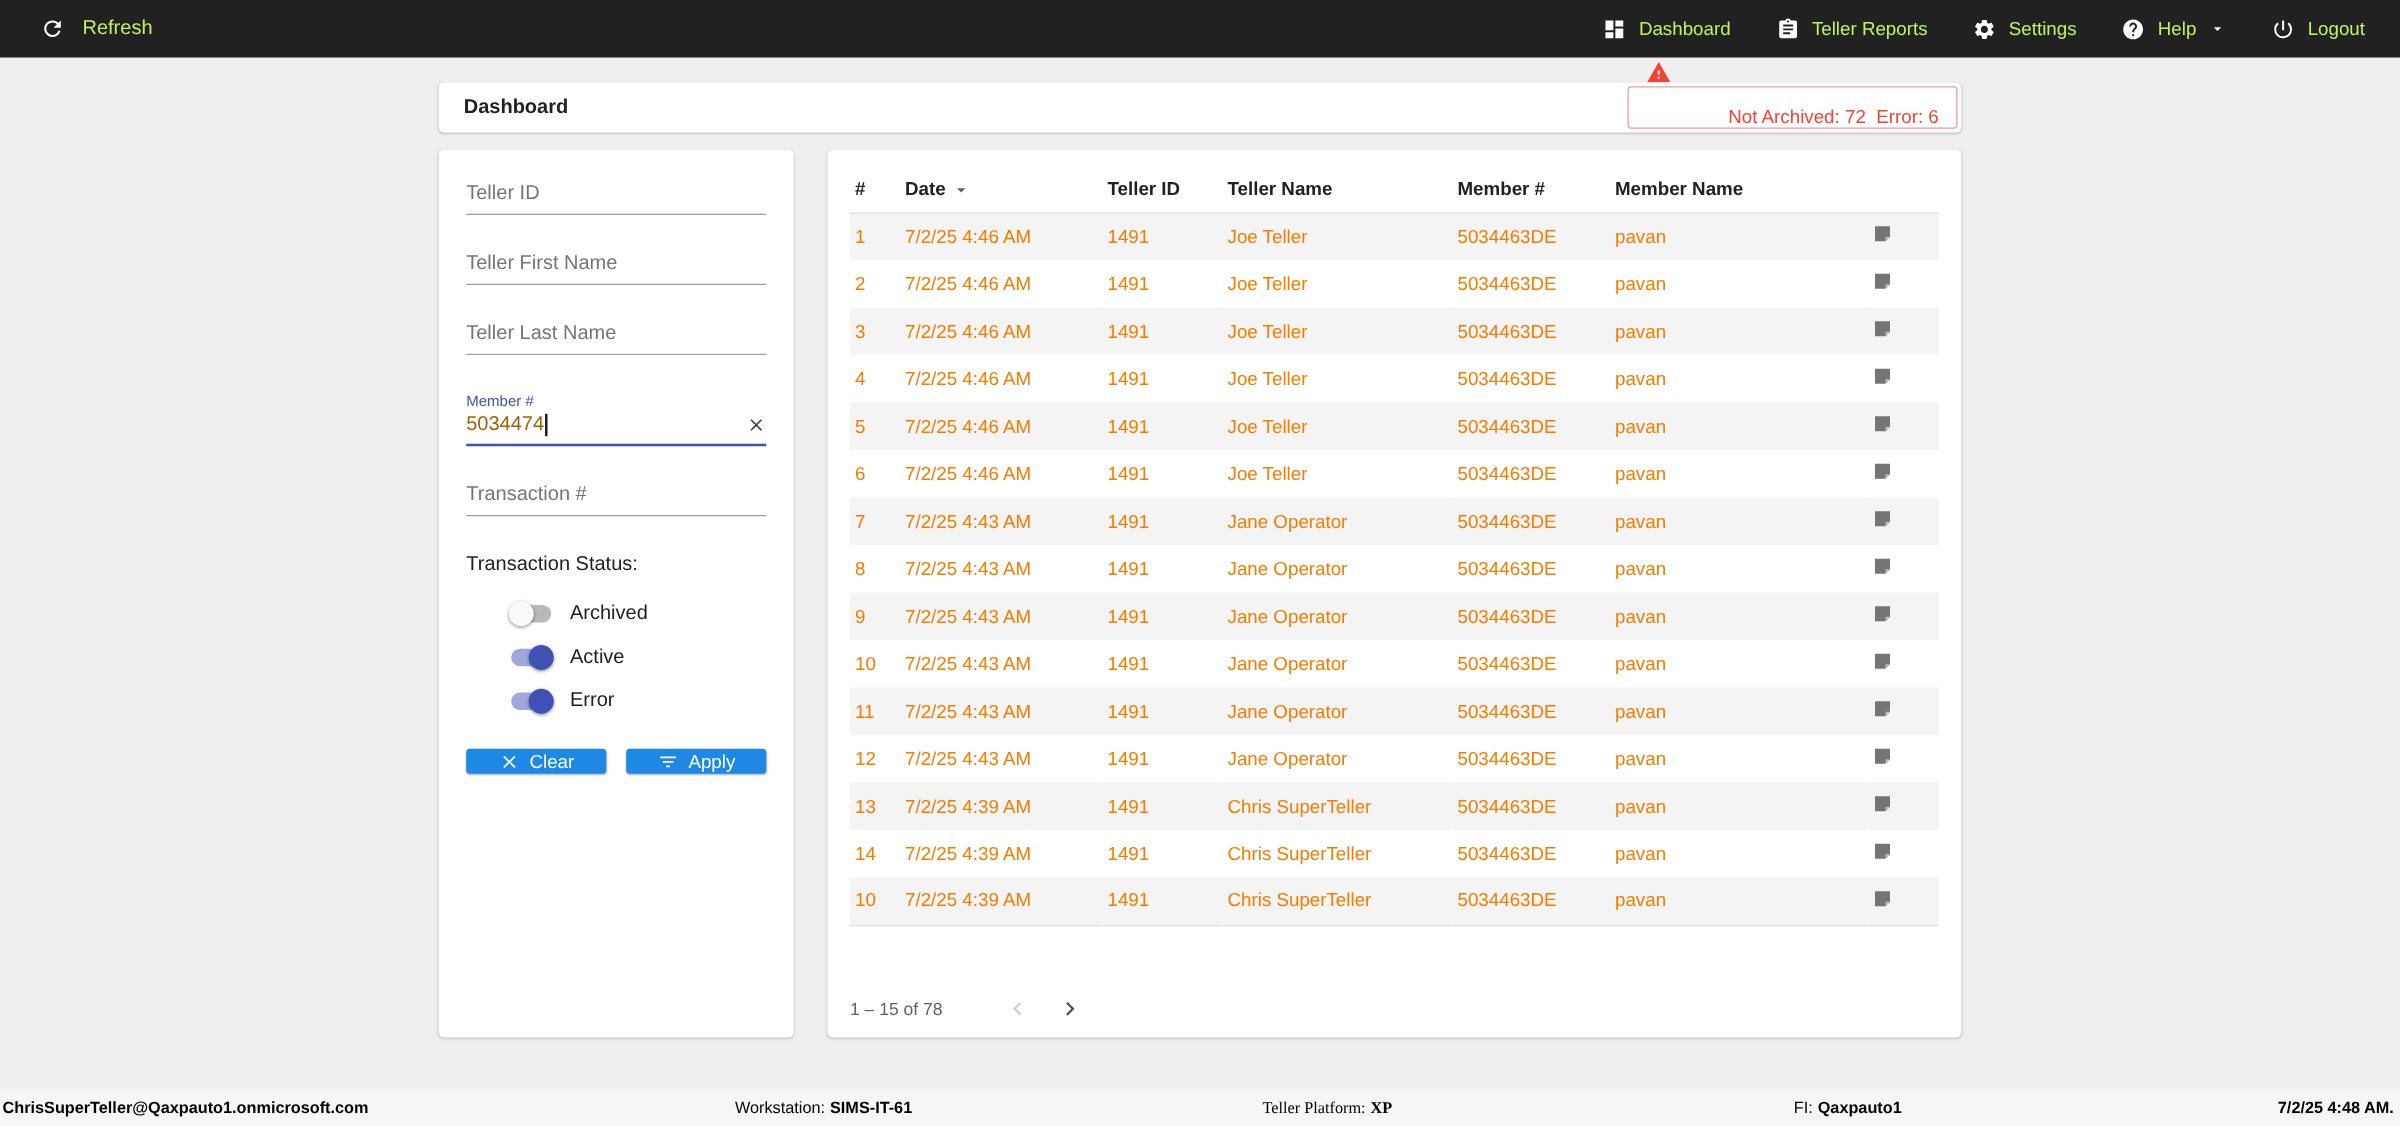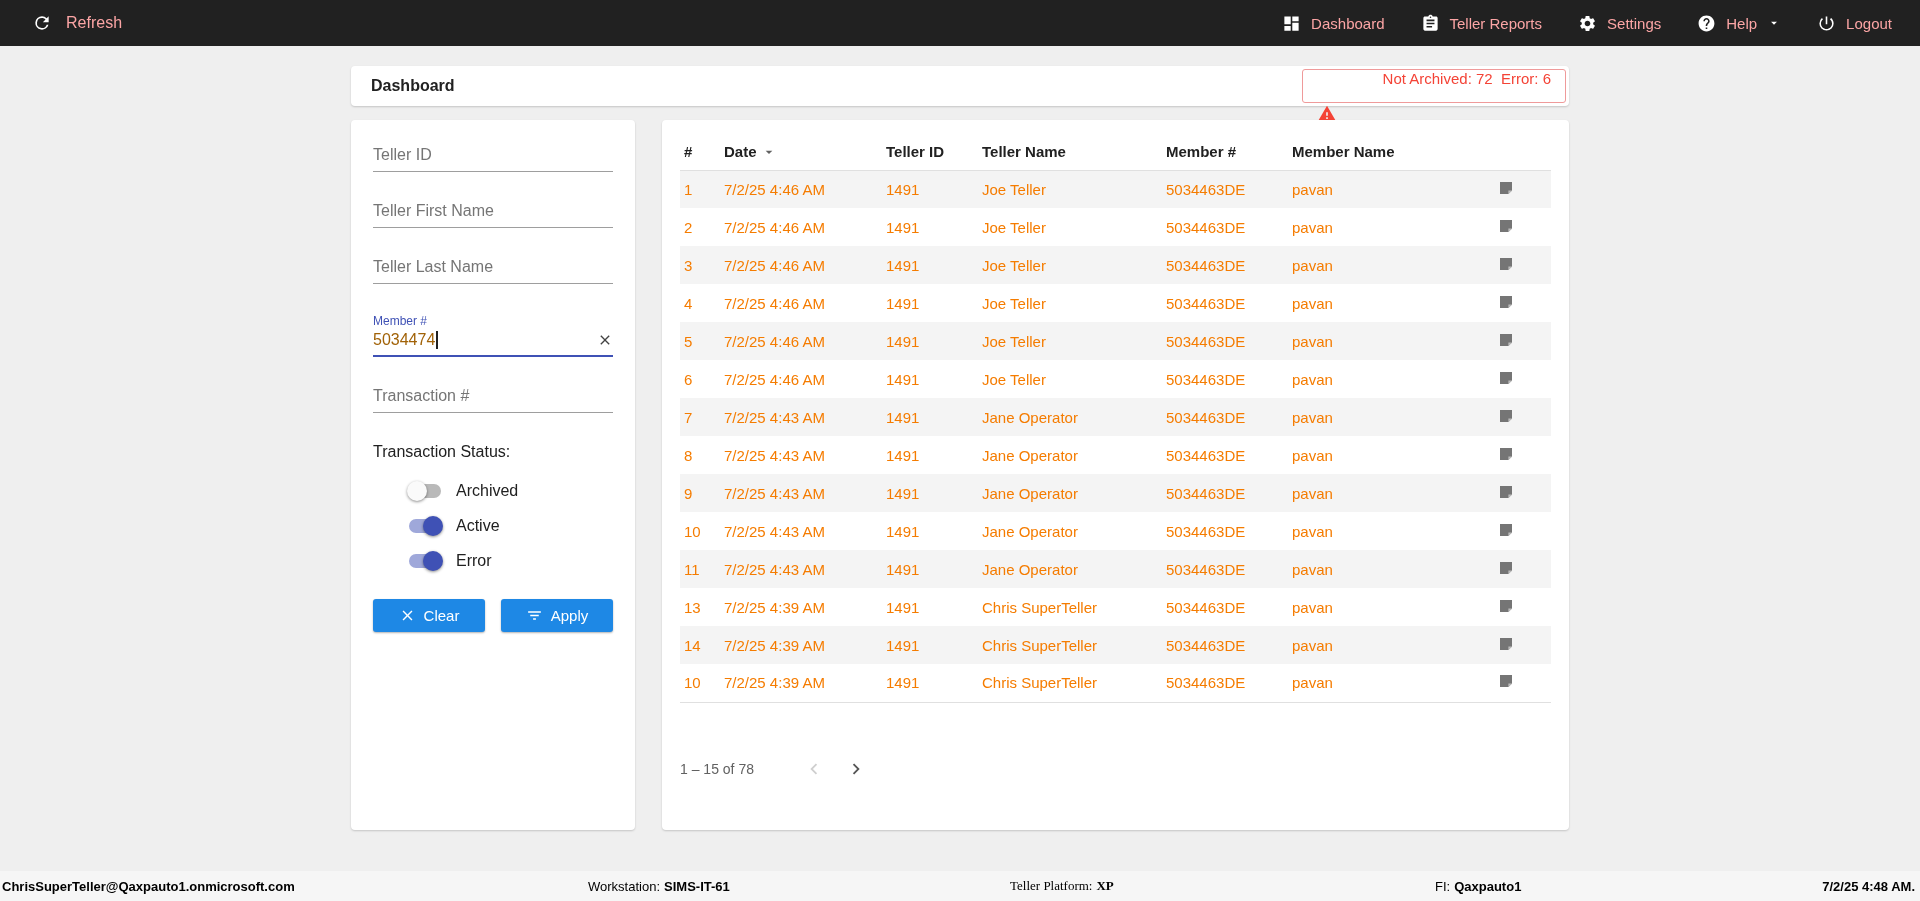--- a/index.html
+++ b/index.html
@@ -9,21 +9,21 @@
     background: #efefef;
     display: flex;
     flex-direction: column;
     color: #212121;
   }
   svg { display: block; }
 
   
   .topbar {
     height: 46px; flex-shrink: 0;
-    background: #212121; color: #fca5a5;
+    background: #212121; color: #bef264;
     display: flex; align-items: center;
     padding: 0 28px 0 32px;
   }
   .topbar-left { display: flex; align-items: center; gap: 14px; cursor: pointer; }
   .topbar-spacer { flex: 1; }
   .topbar-nav { display: flex; align-items: center; gap: 36px; }
   .nav-item { display: flex; align-items: center; gap: 10px; font-size: 15px; cursor: pointer; white-space: nowrap; }
   .nav-item svg, .topbar-left svg { fill: #fff; }
 
   
@@ -32,21 +32,21 @@
 
   .title-card {
     background: #fff; border-radius: 4px;
     box-shadow: 0 1px 2px rgba(0,0,0,.18);
     height: 40px;
     display: flex; align-items: center; justify-content: space-between;
     padding: 0 3px 0 20px;
   }
   .page-title { font-size: 16px; font-weight: bold; }
   .alert-badge {
-    display: flex; align-items: flex-start; gap: 24px;
+    display: flex; align-items: flex-end; gap: 24px;
     border: 1px solid #ef9a9a; border-radius: 3px;
     height: 34px; padding: 0 14px;
     color: #f44336; font-size: 15px; white-space: pre;
     background: #fff;
   }
   .alert-badge svg { fill: #f44336; }
 
   .content-row { display: flex; gap: 27px; margin-top: 14px; height: 710px; }
 
   
@@ -81,21 +81,21 @@
   .toggle-row .t-label { font-size: 16px; }
   .toggle { position: relative; width: 36px; height: 20px; flex-shrink: 0; }
   .toggle .track { position: absolute; left: 2px; top: 3px; width: 32px; height: 14px; border-radius: 7px; background: #b9b9b9; }
   .toggle .thumb { position: absolute; left: 0; top: 0; width: 20px; height: 20px; border-radius: 50%; background: #fafafa; box-shadow: 0 1px 3px rgba(0,0,0,.45); }
   .toggle.on .track { background: #9fa8da; }
   .toggle.on .thumb { left: 16px; background: #3f51b5; }
 
   .btn-row { display: flex; justify-content: space-between; margin-top: 28px; }
   .btn {
     display: flex; align-items: center; justify-content: center; gap: 8px;
-    width: 112px; height: 33px;
+    width: 112px; height: 20px;
     background: #1e88e5; color: #fff;
     border: none; border-radius: 3px;
     font-family: "Liberation Sans", sans-serif;
     font-size: 15px; cursor: pointer;
     box-shadow: 0 1px 2px rgba(0,0,0,.3);
   }
   .btn svg { fill: #fff; }
 
   
   .table-card {
@@ -517,20 +517,36 @@
     <td class="c-note">
       <span class="note-btn">
         <svg width="16" height="16" viewBox="0 0 24 24">
                       <path d="M3 3h18v12.6L15.6 21H3V3z" fill="#757575"></path>
                       <path d="M15.6 21v-5.4H21L15.6 21z" fill="#bdbdbd"></path>
                     </svg>
       </span>
     </td>
   </tr>
               <tr>
+    <td>12</td>
+    <td>7/2/25 4:43 AM</td>
+    <td>1491</td>
+    <td>Jane Operator</td>
+    <td>5034463DE</td>
+    <td>pavan</td>
+    <td class="c-note">
+      <span class="note-btn">
+        <svg width="16" height="16" viewBox="0 0 24 24">
+                      <path d="M3 3h18v12.6L15.6 21H3V3z" fill="#757575"></path>
+                      <path d="M15.6 21v-5.4H21L15.6 21z" fill="#bdbdbd"></path>
+                    </svg>
+      </span>
+    </td>
+  </tr>
+              <tr>
     <td>13</td>
     <td>7/2/25 4:39 AM</td>
     <td>1491</td>
     <td>Chris SuperTeller</td>
     <td>5034463DE</td>
     <td>pavan</td>
     <td class="c-note">
       <span class="note-btn">
         <svg width="16" height="16" viewBox="0 0 24 24">
                       <path d="M3 3h18v12.6L15.6 21H3V3z" fill="#757575"></path>

